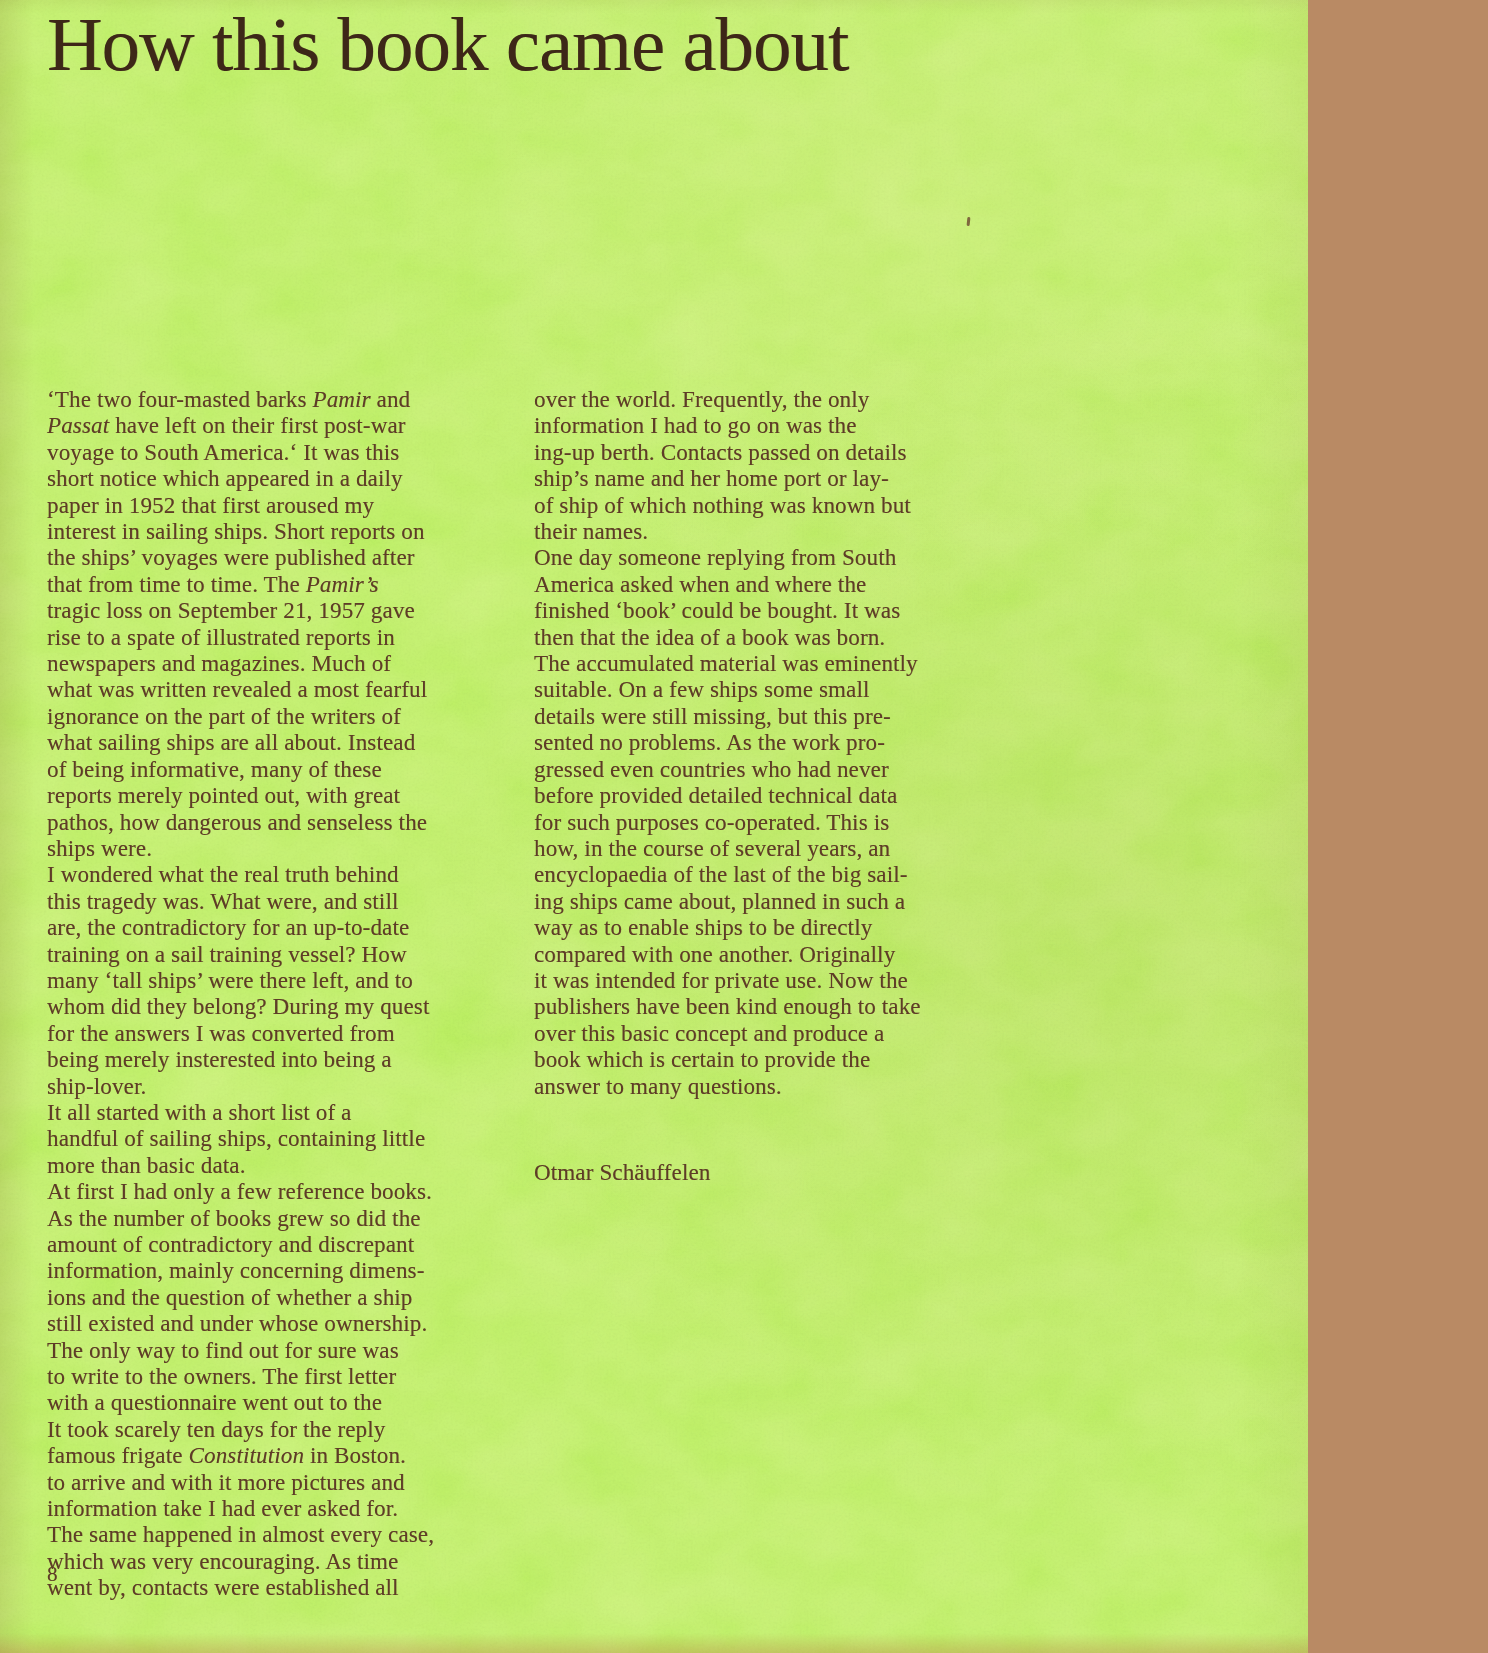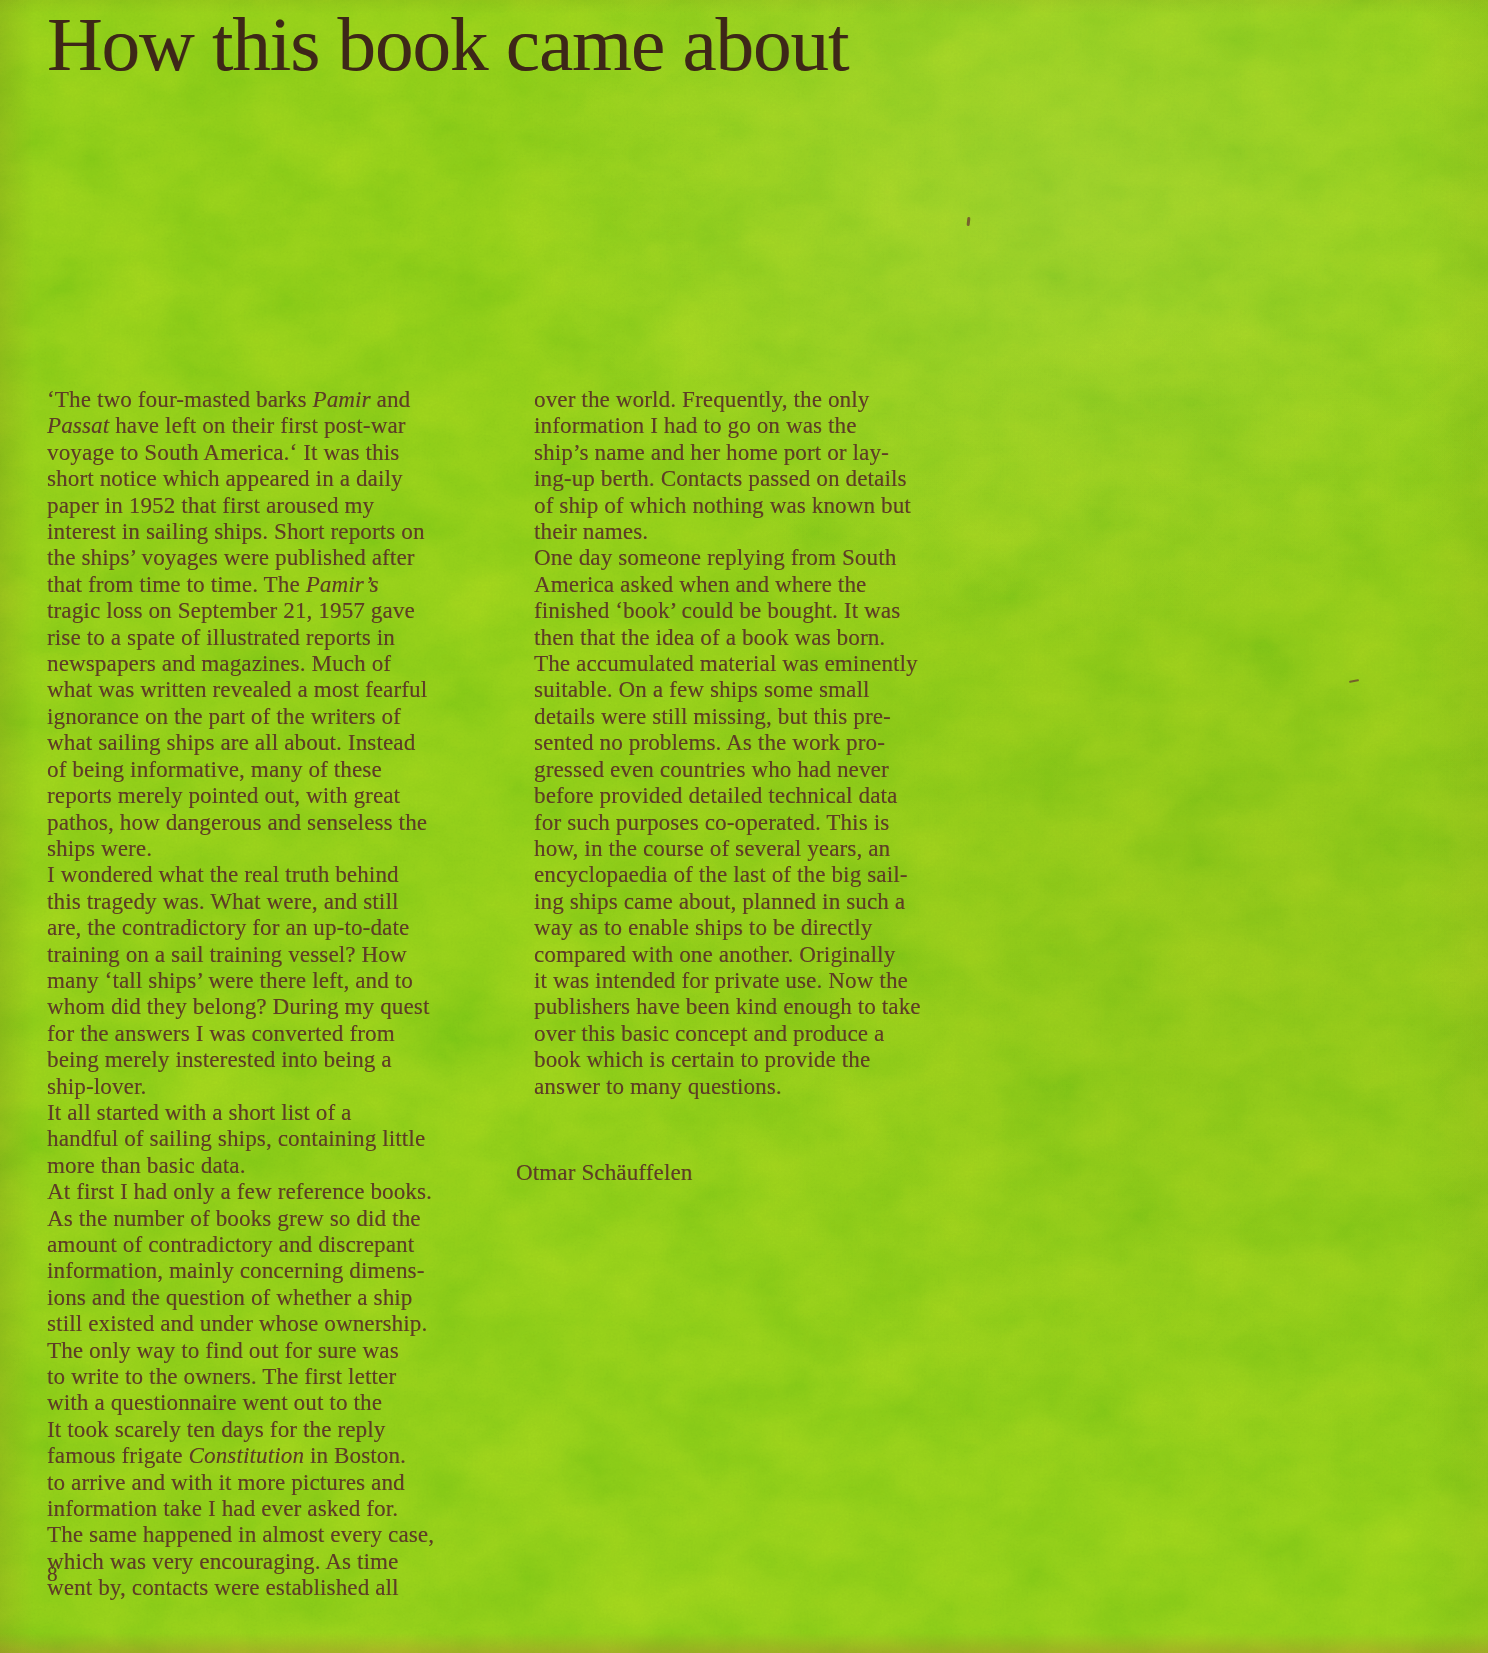--- a/index.html
+++ b/index.html
@@ -3,23 +3,23 @@
 <meta charset="utf-8">
 <style>
   * { margin:0; padding:0; box-sizing:border-box; }
   body {
     font-family: "Liberation Serif", serif;
     background:#b98a64;
     width:1488px;
   }
   .page {
     position:relative;
-    width:1488px;
+    width:1308px;
     height:1653px;
-    background:#84cc16;
+    background:#bef264;
     overflow:hidden;
     color:#5e3c27;
   }
   .texture {
     position:absolute;
     left:0; top:0;
     pointer-events:none;
   }
   .texture.mottle { mix-blend-mode:overlay; opacity:0.32; }
   .texture.grain  { mix-blend-mode:multiply; opacity:0.07; }
@@ -55,21 +55,21 @@
   .line {
     font-size:23px;
     line-height:26.4px;
     letter-spacing:0.15px;
     white-space:nowrap;
     text-shadow:0.3px 0.3px 0.4px rgba(80,45,25,0.38);
   }
   .line em { font-style:italic; }
   .signature {
     position:absolute;
-    left:516px; top:1160px;
+    left:534px; top:1160px;
     font-size:23px;
     letter-spacing:0.15px;
     text-shadow:0.3px 0.3px 0.4px rgba(80,45,25,0.38);
   }
   .pagenum {
     position:absolute;
     left:47px; top:1562px;
     font-size:21px;
     text-shadow:0.3px 0.3px 0.4px rgba(80,45,25,0.38);
   }
@@ -156,22 +156,22 @@
       <div class="line">famous frigate <em>Constitution</em> in Boston.</div>
       <div class="line">to arrive and with it more pictures and</div>
       <div class="line">information take I had ever asked for.</div>
       <div class="line">The same happened in almost every case,</div>
       <div class="line">which was very encouraging. As time</div>
       <div class="line">went by, contacts were established all</div>
     </div>
   <div class="col col2">
       <div class="line">over the world. Frequently, the only</div>
       <div class="line">information I had to go on was the</div>
+      <div class="line">ing-up berth. Contacts passed on details</div>
       <div class="line">ship’s name and her home port or lay-</div>
-      <div class="line">ing-up berth. Contacts passed on details</div>
       <div class="line">of ship of which nothing was known but</div>
       <div class="line">their names.</div>
       <div class="line">One day someone replying from South</div>
       <div class="line">America asked when and where the</div>
       <div class="line">finished ‘book’ could be bought. It was</div>
       <div class="line">then that the idea of a book was born.</div>
       <div class="line">The accumulated material was eminently</div>
       <div class="line">suitable. On a few ships some small</div>
       <div class="line">details were still missing, but this pre-</div>
       <div class="line">sented no problems. As the work pro-</div>

